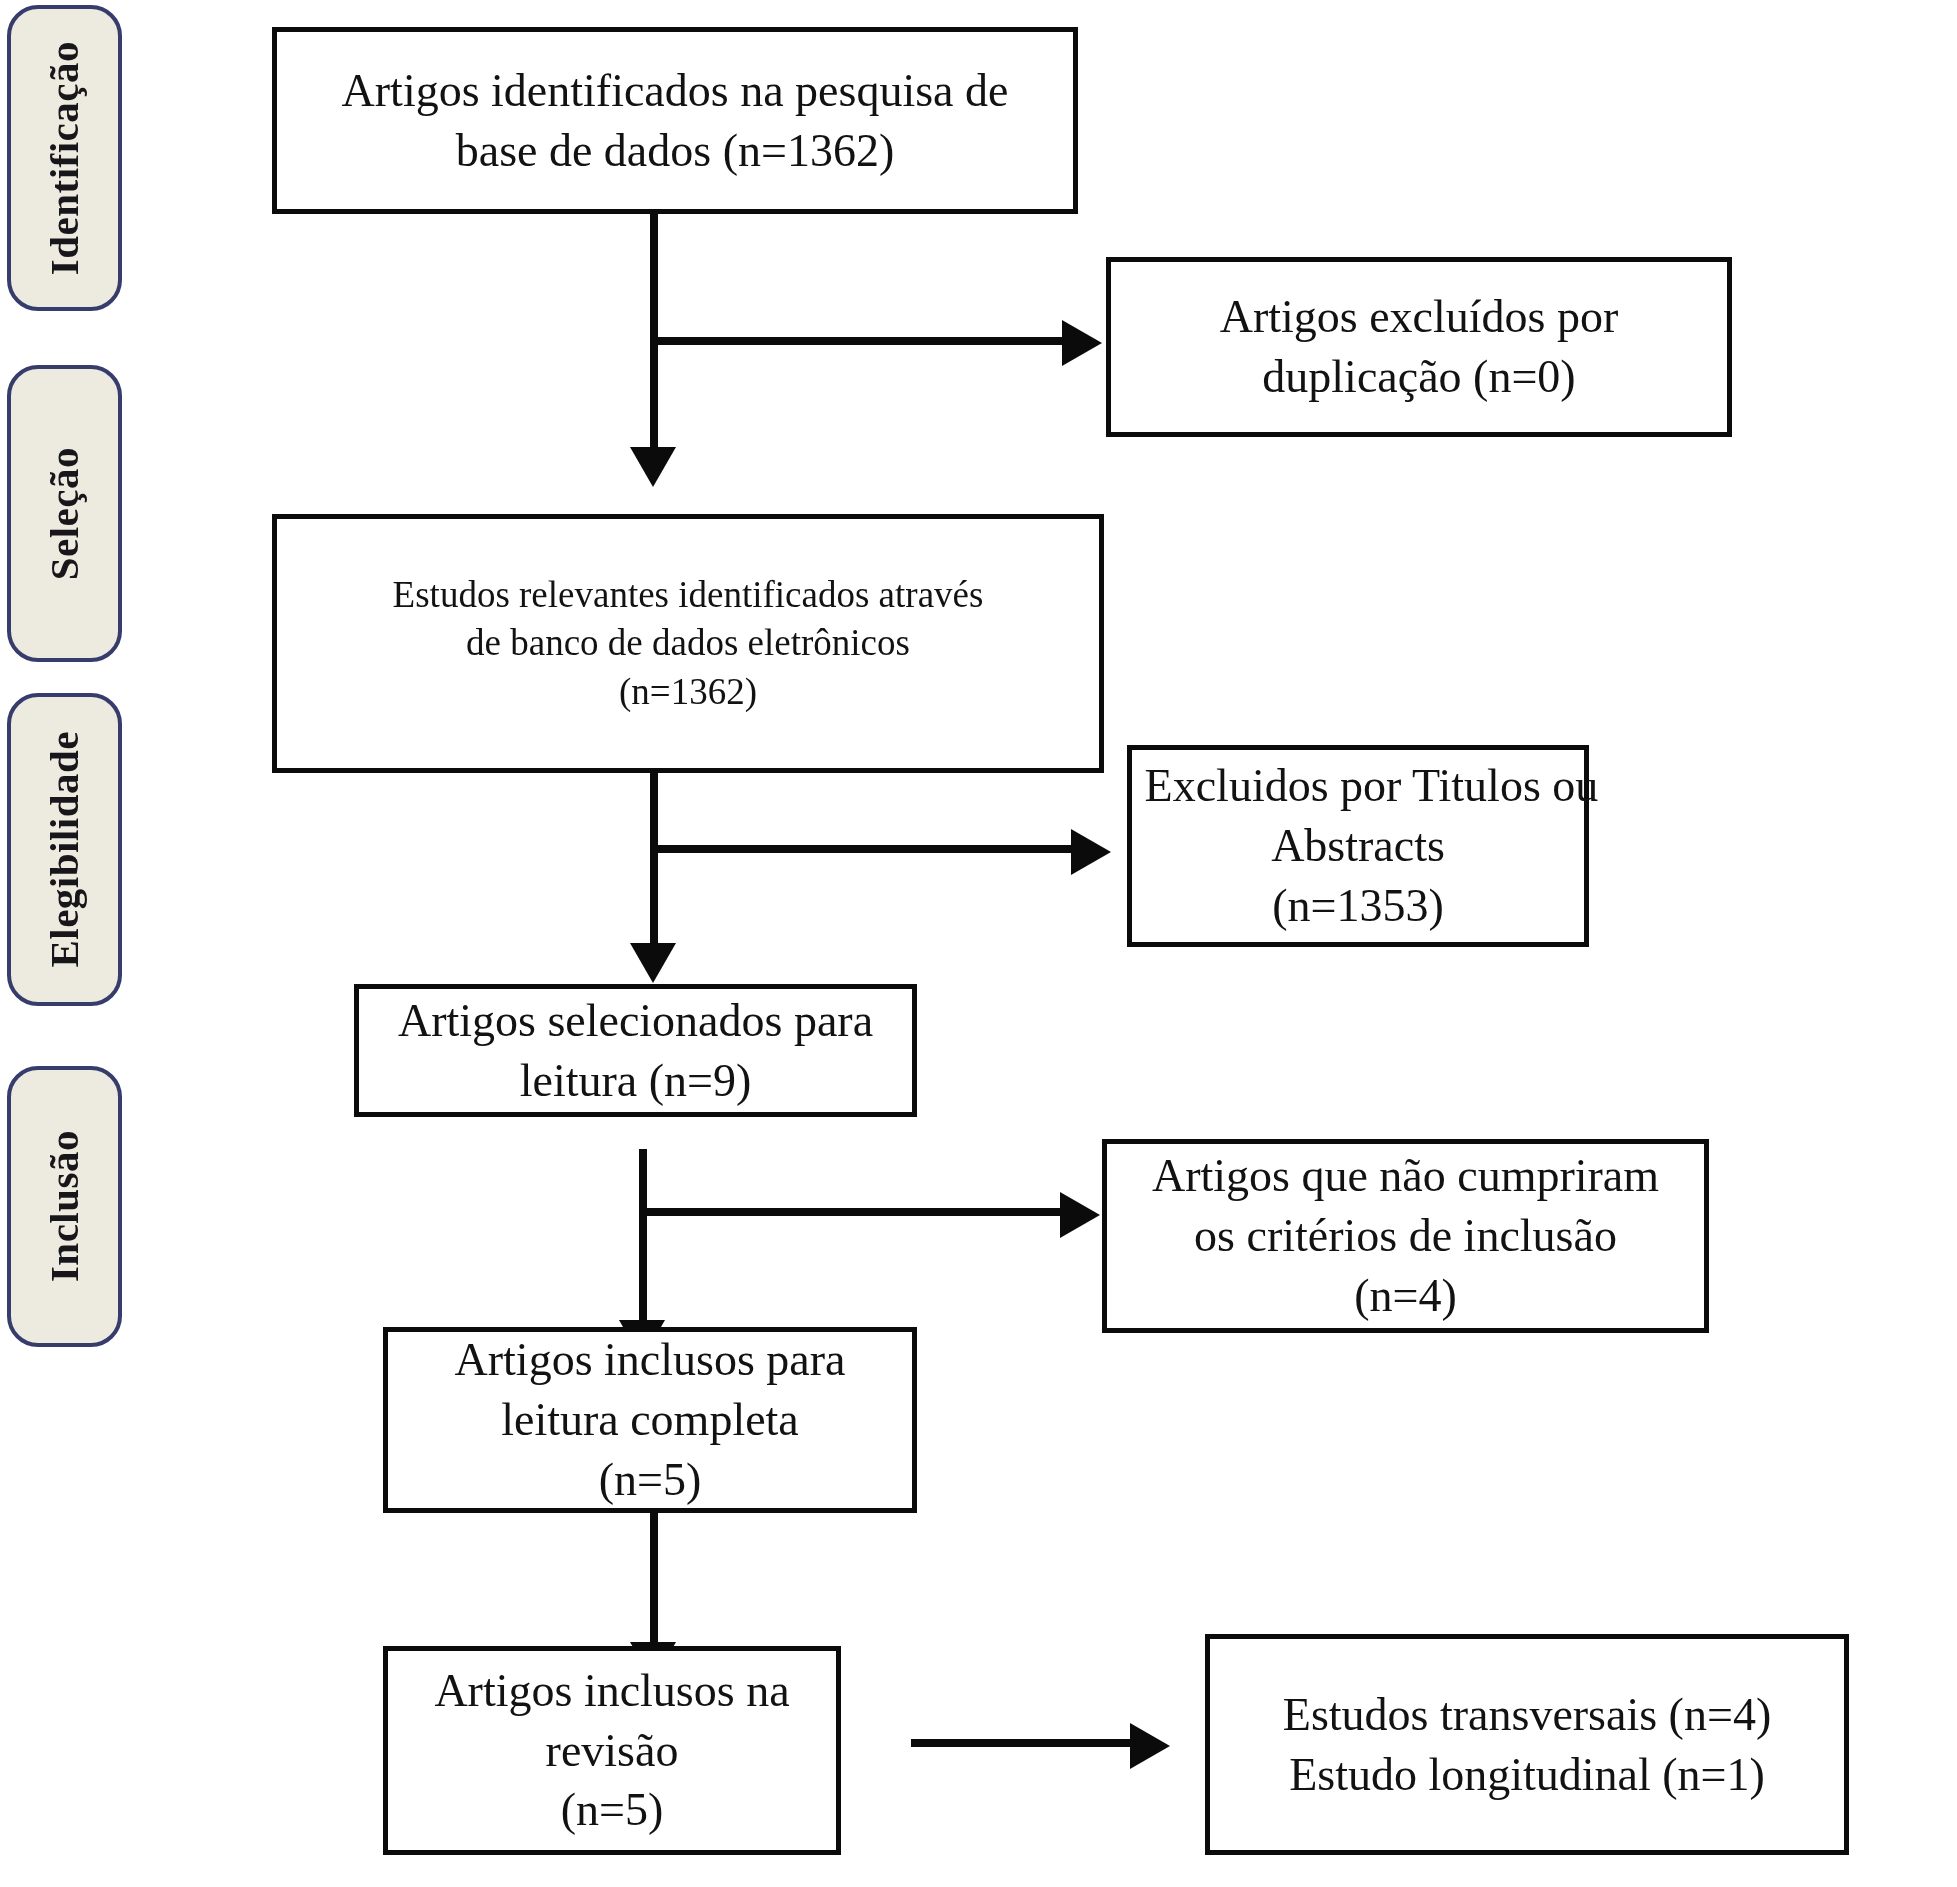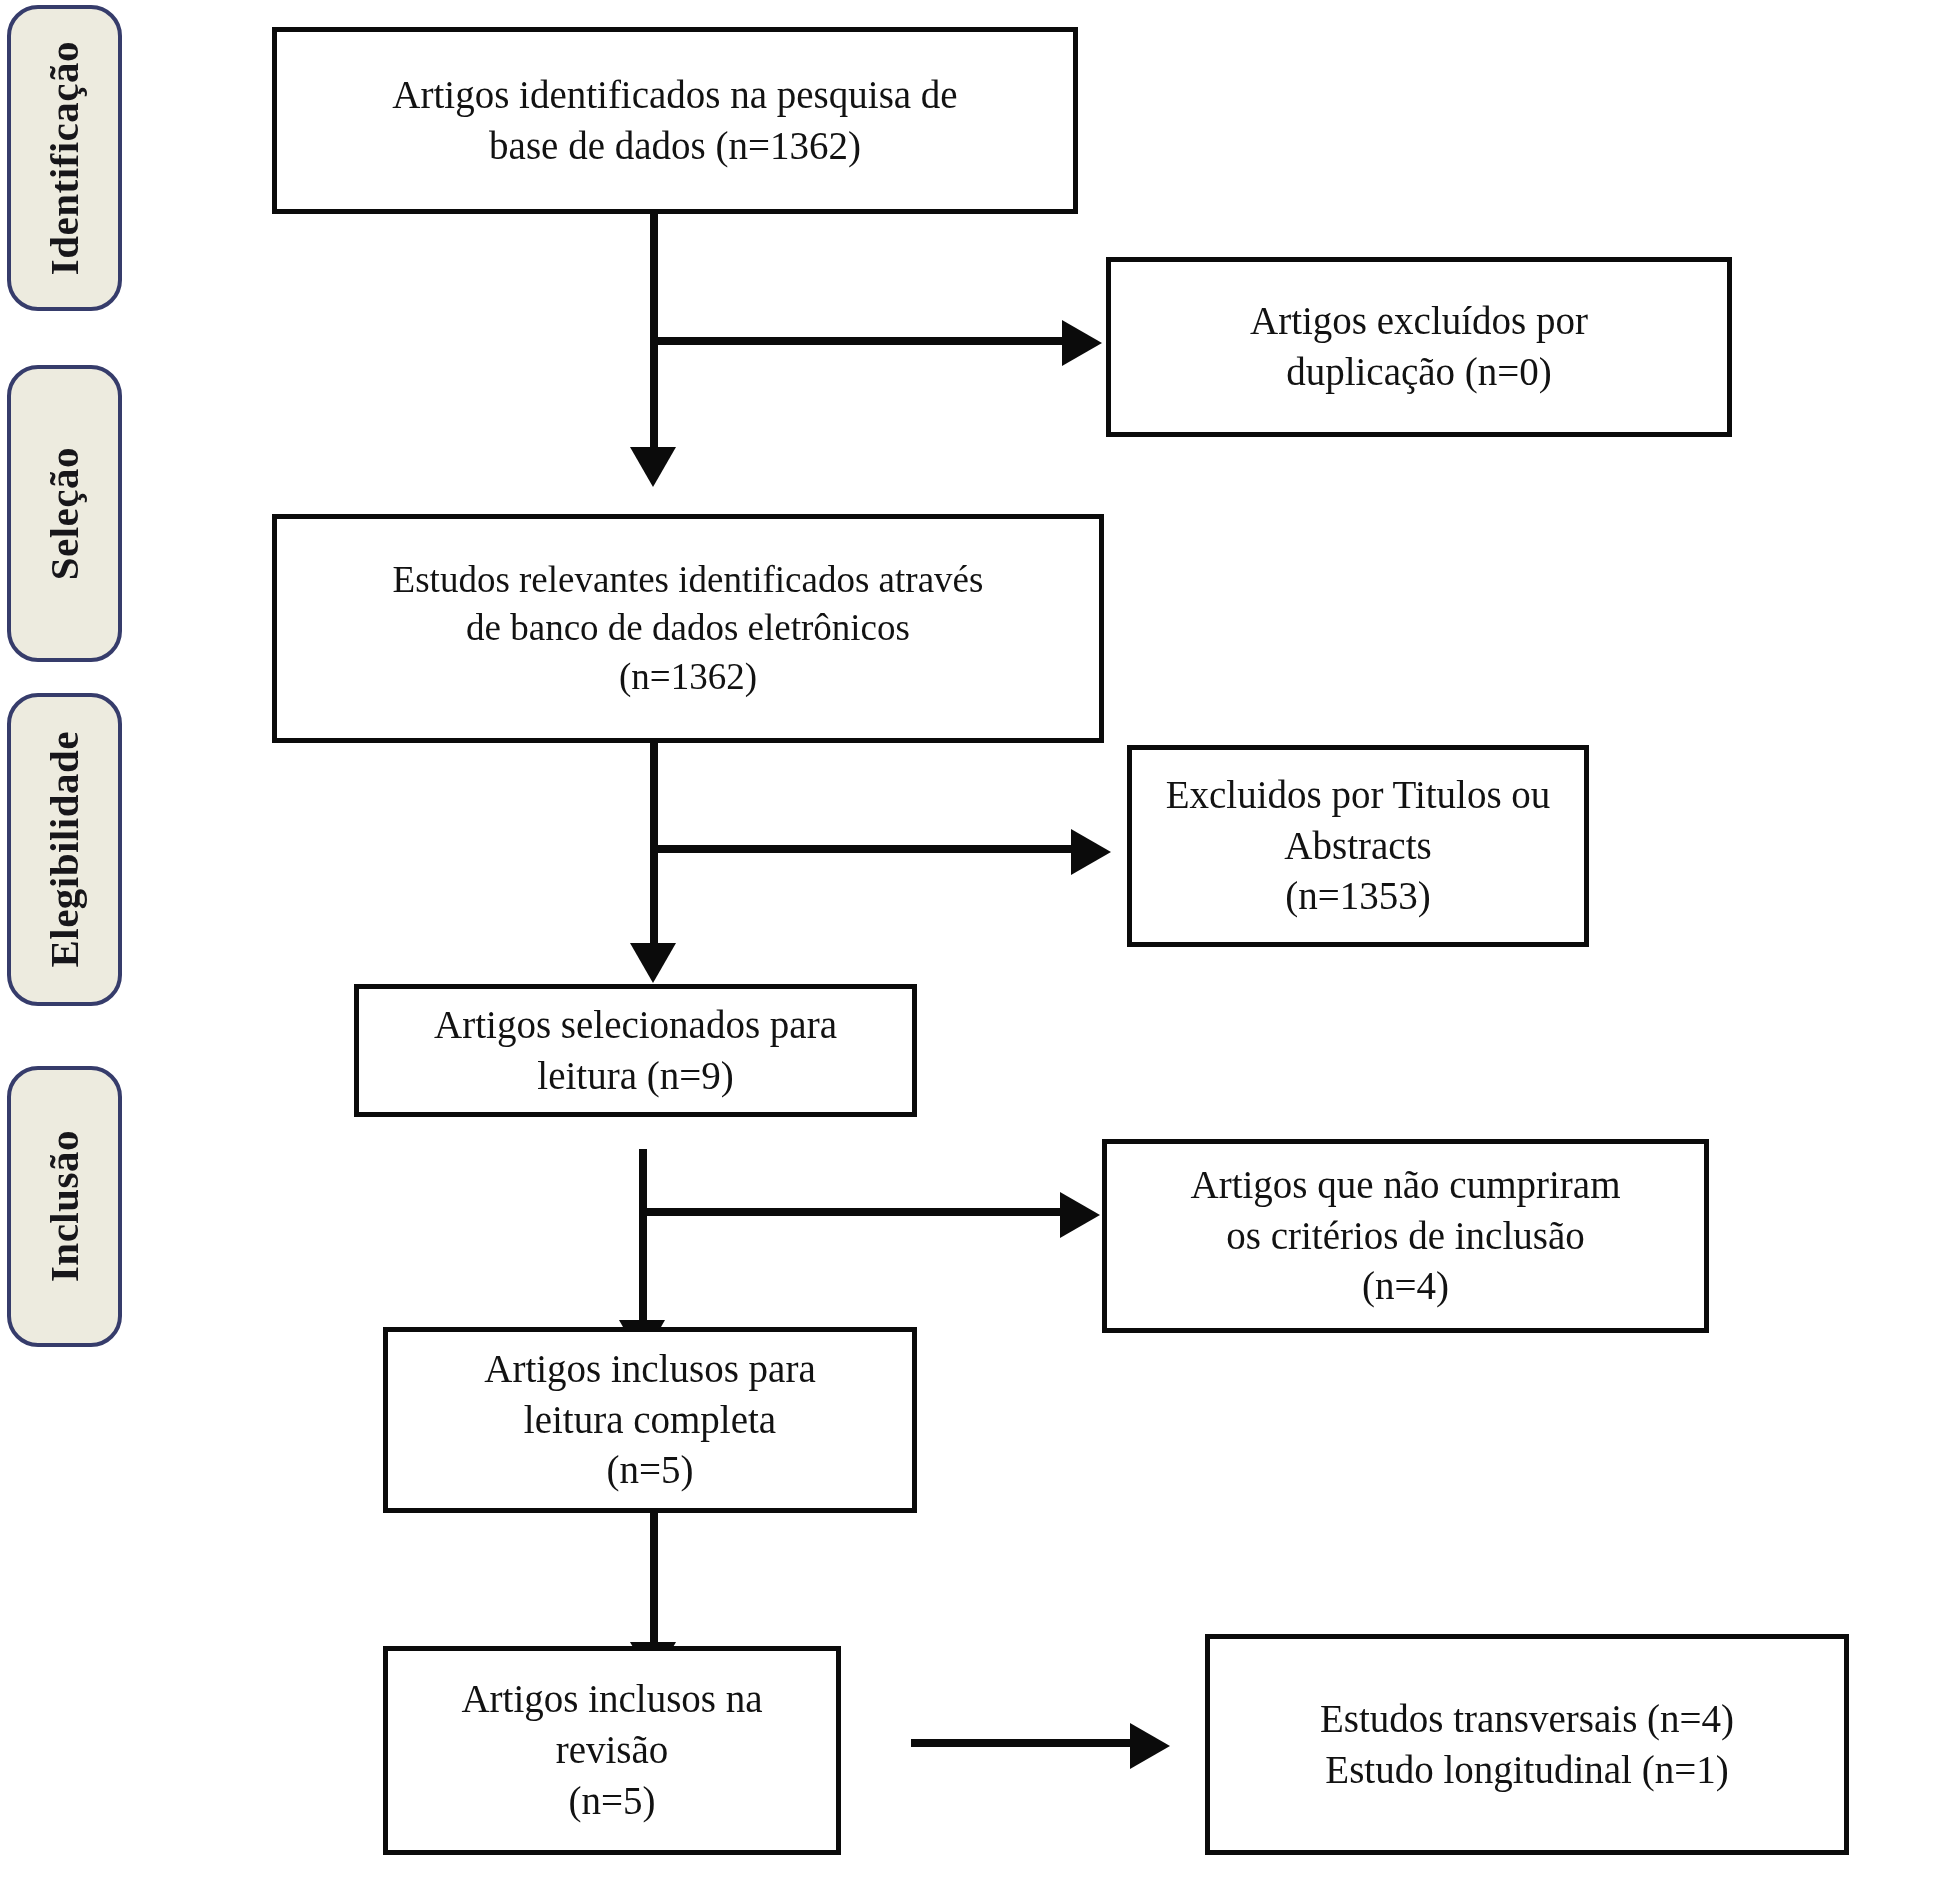--- a/index.html
+++ b/index.html
@@ -48,21 +48,21 @@
     display: flex;
     flex-direction: column;
     align-items: center;
     justify-content: center;
     padding: 5.4px 12.6px;
   }
   .node .line {
     display: block;
     width: 100%;
     text-align: center;
-    font-size: 39px;
+    font-size: 46px;
     line-height: 1.30;
     color: #121212;
     white-space: nowrap;
   }
   .node.tight .line { font-size: 37px; }
 
   
   .vline {
     position: absolute;
     background: #0b0b0b;
@@ -136,21 +136,21 @@
   <div class="node" style="left:272px; top:27px; width:806px; height:187px;">
     <span class="line">Artigos identificados na pesquisa de</span>
     <span class="line">base de dados (n=1362)</span>
   </div>
 
   <div class="node" style="left:1106px; top:257px; width:626px; height:180px;">
     <span class="line">Artigos excluídos por</span>
     <span class="line">duplicação (n=0)</span>
   </div>
 
-  <div class="node tight" style="left:272px; top:514px; width:832px; height:229px;">
+  <div class="node tight" style="left:272px; top:514px; width:832px; height:259px;">
     <span class="line">Estudos relevantes identificados através</span>
     <span class="line">de banco de dados eletrônicos</span>
     <span class="line">(n=1362)</span>
   </div>
 
   <div class="node" style="left:1115px; top:745px; width:462px; height:202px;margin-left:12px;">
     <span class="line">Excluidos por Titulos ou</span>
     <span class="line">Abstracts</span>
     <span class="line">(n=1353)</span>
   </div>

